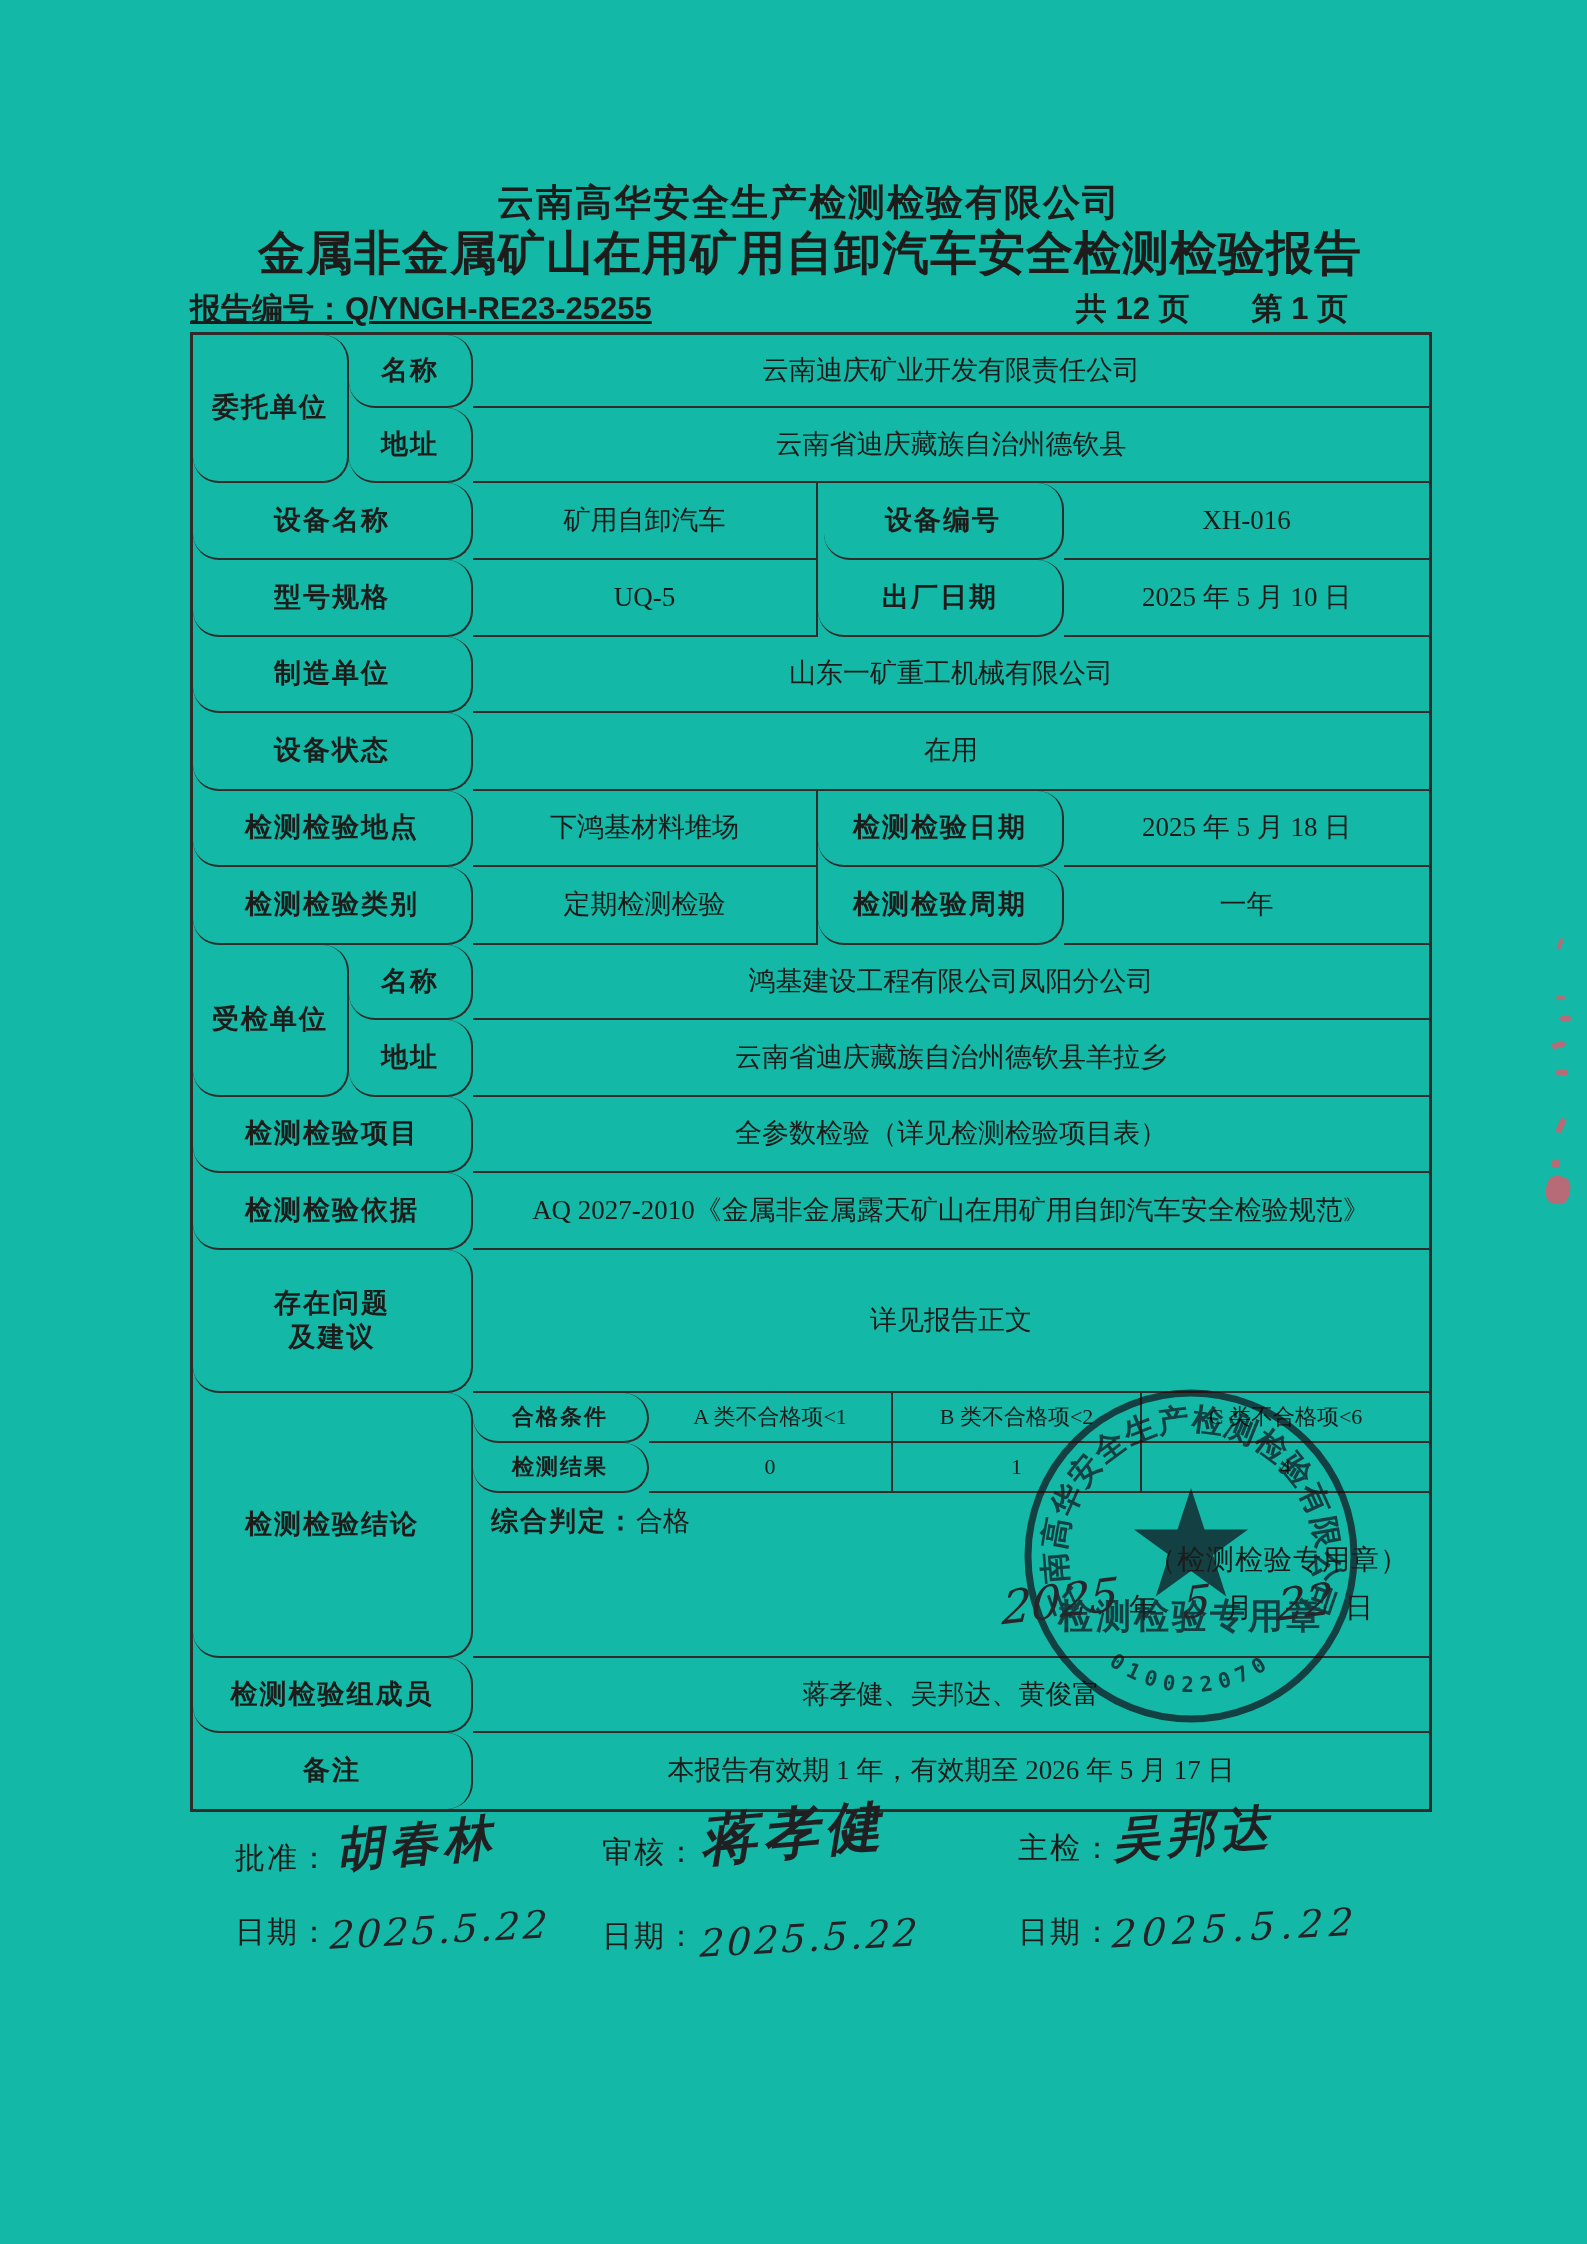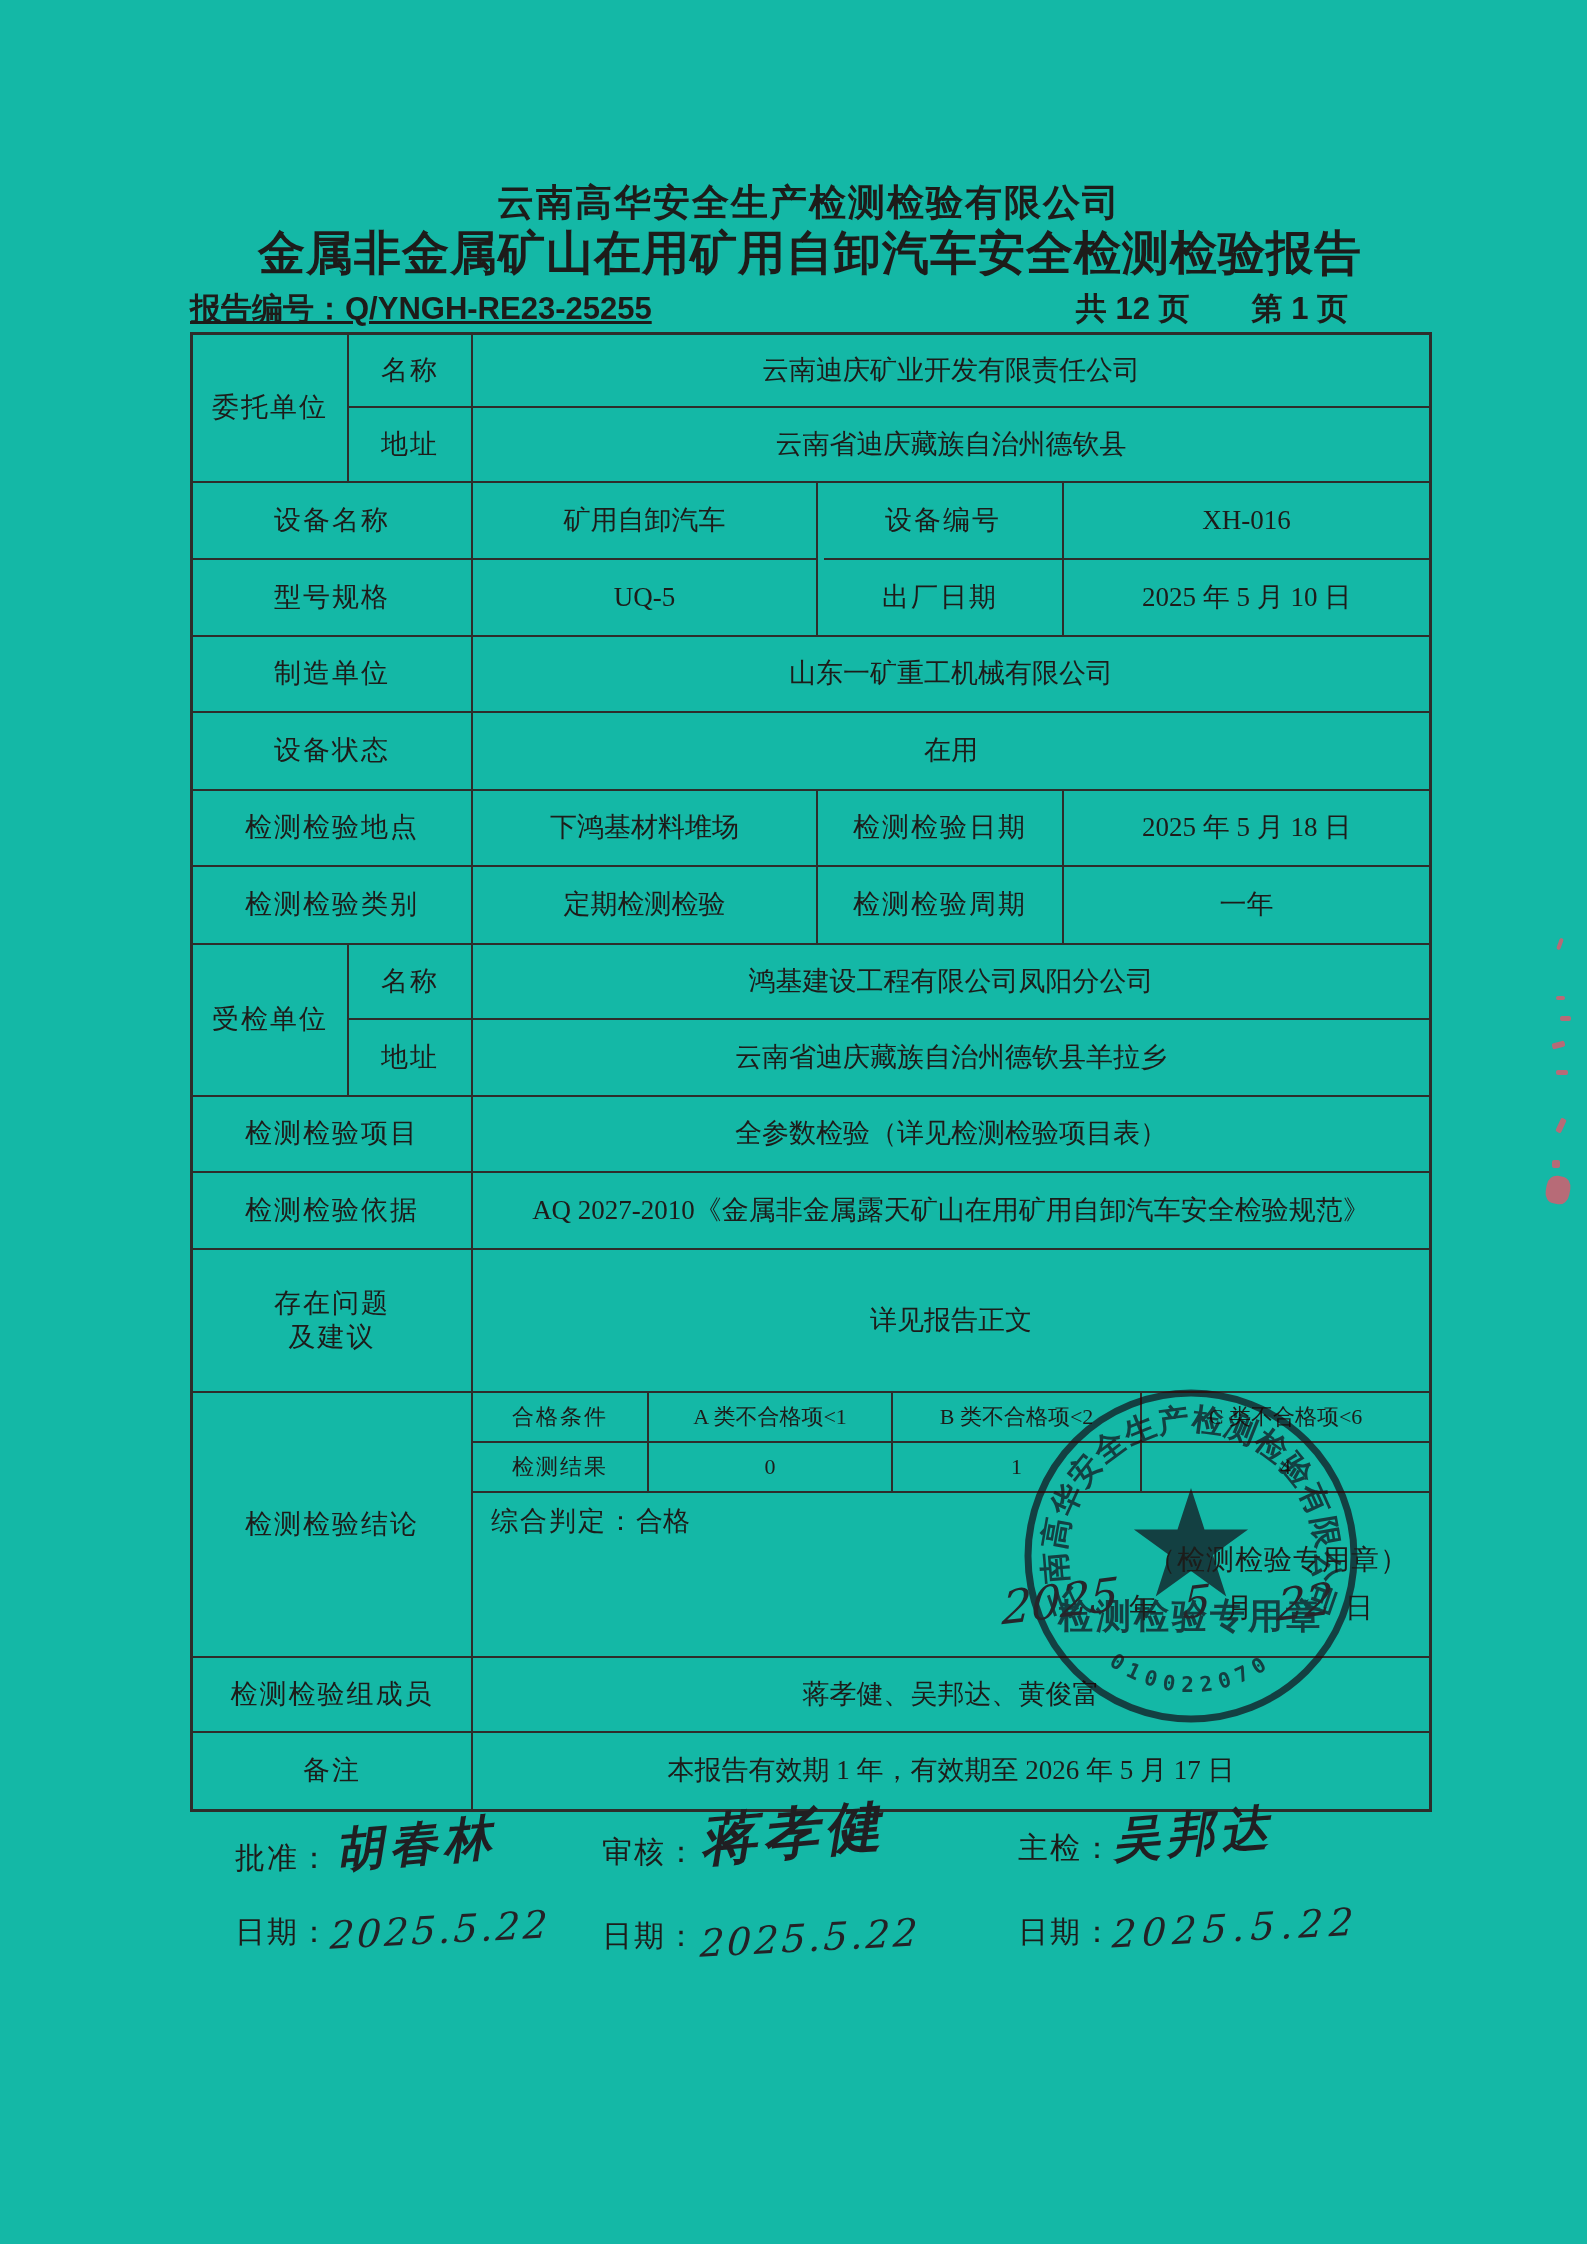--- a/index.html
+++ b/index.html
@@ -42,21 +42,21 @@
   }
   .cell{
     border-right:2px solid var(--line);
     border-bottom:2px solid var(--line);
     display:flex;align-items:center;justify-content:center;
     font-size:27px;line-height:1.25;text-align:center;
     padding:2px 6px;box-sizing:border-box;
   }
   .cell.no-r{border-right:none;}
   .cell.no-b{border-bottom:none;}
-  .lb{font-family:"Liberation Sans","DejaVu Sans",sans-serif;font-weight:400;letter-spacing:2px;}
+  .lb{font-family:"Liberation Sans","DejaVu Sans",sans-serif;font-weight:700;letter-spacing:2px;border-radius:26px;}
   .val{font-weight:400;}
   .col2{flex-direction:column;}
   .concl{position:relative;display:block;padding:0;}
   .ingrid{
     position:absolute;left:0;top:0;width:956px;height:100px;
     display:grid;grid-template-columns:176px 244px 249px 287px;grid-template-rows:50px 50px;
   }
   .ic{
     border-right:2px solid var(--line);border-bottom:2px solid var(--line);
     display:flex;align-items:center;justify-content:center;

